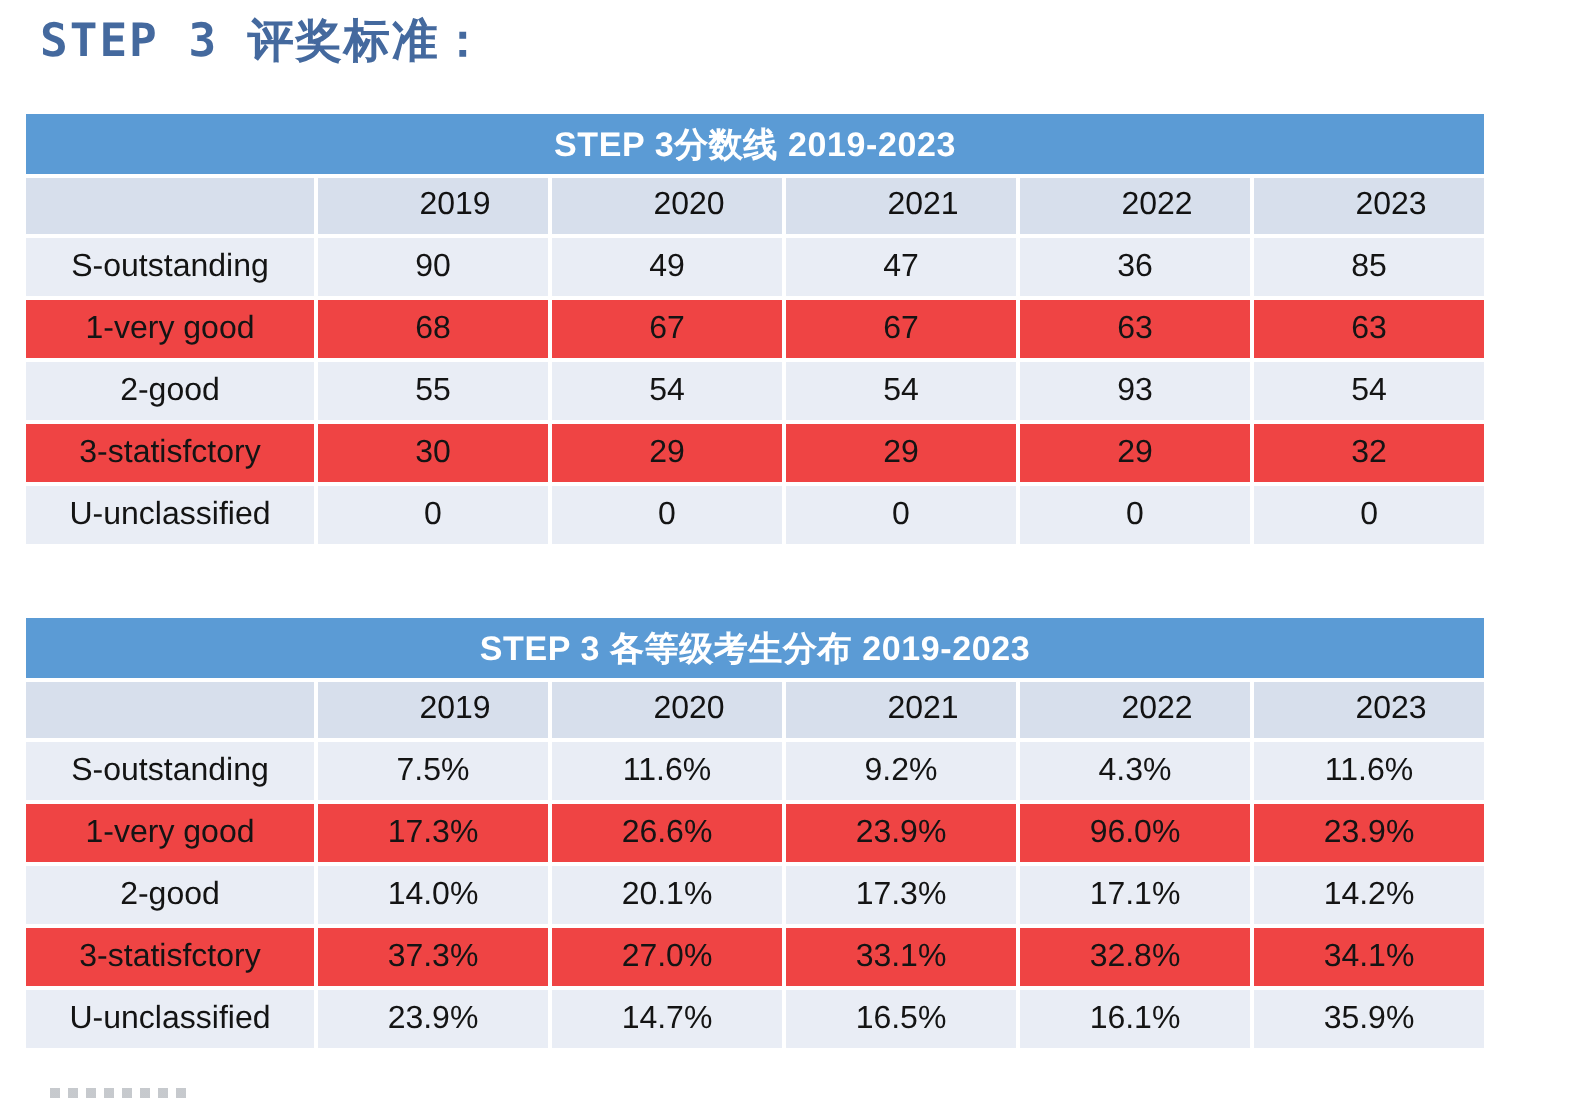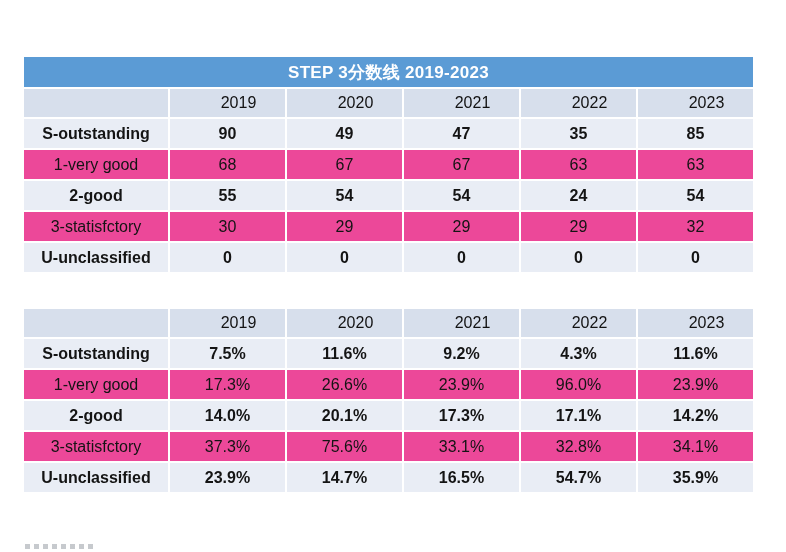--- a/index.html
+++ b/index.html
@@ -24,21 +24,21 @@
     margin: 0;
     font-family: "DejaVu Sans Mono", "DejaVu Sans", monospace;
     font-weight: bold;
     font-size: 23px;
     letter-spacing: 1px;
     color: #44699E;
     white-space: nowrap;
   }
   table.data-table {
     position: absolute;
-    left: 22px;
+    left: 11px;
     border-collapse: separate;
     border-spacing: 2px;
     table-layout: fixed;
     width: 733px;
   }
   #table-scores { top: 55px; }
   #table-distribution { top: 307px; }
 
   table.data-table th, table.data-table td {
     text-align: center;
@@ -64,38 +64,39 @@
     font-weight: normal;
     font-size: 16px;
     height: 28px;
     padding-left: 22px;
   }
   table.data-table tbody td {
     font-size: 16px;
     color: #141414;
     height: 29px;
   }
-  table.data-table tbody tr.band-light td { background: #E9EDF5; font-weight: bold; }
-  table.data-table tbody tr.band-dark  td { background: #ec4899; }
+  table.data-table tbody tr.band-light td { background: #E9EDF5; }
+  table.data-table tbody tr.band-dark  td { background: #ef4444; }
 
   .clipped-text-fragment {
     position: absolute;
     left: 25px;
     top: 544px;
     width: 72px;
     height: 5px;
     opacity: 0.5;
     background: repeating-linear-gradient(90deg, #8e949c 0 5px, transparent 5px 9px);
   }
 </style>
 </head>
 <body>
 
 <div class="page">
 
+  <h1 class="doc-title">STEP 3 评奖标准：</h1>
 
   <table class="data-table" id="table-scores">
     <colgroup>
       <col class="col-label">
         <col class="col-year">
         <col class="col-year">
         <col class="col-year">
         <col class="col-year">
         <col class="col-year">
     </colgroup>
@@ -111,37 +112,37 @@
         <th>2022</th>
         <th>2023</th>
       </tr>
     </thead>
     <tbody>
       <tr class="band-light">
         <td>S-outstanding</td>
         <td>90</td>
         <td>49</td>
         <td>47</td>
-        <td>35</td>
+        <td>36</td>
         <td>85</td>
       </tr>
       <tr class="band-dark">
         <td>1-very good</td>
         <td>68</td>
         <td>67</td>
         <td>67</td>
         <td>63</td>
         <td>63</td>
       </tr>
       <tr class="band-light">
         <td>2-good</td>
         <td>55</td>
         <td>54</td>
         <td>54</td>
-        <td>24</td>
+        <td>93</td>
         <td>54</td>
       </tr>
       <tr class="band-dark">
         <td>3-statisfctory</td>
         <td>30</td>
         <td>29</td>
         <td>29</td>
         <td>29</td>
         <td>32</td>
       </tr>
@@ -159,20 +160,23 @@
   <table class="data-table" id="table-distribution">
     <colgroup>
       <col class="col-label">
         <col class="col-year">
         <col class="col-year">
         <col class="col-year">
         <col class="col-year">
         <col class="col-year">
     </colgroup>
     <thead>
+      <tr class="title-row">
+        <th colspan="6">STEP 3 各等级考生分布 2019-2023</th>
+      </tr>
       <tr class="year-row">
         <th></th>
         <th>2019</th>
         <th>2020</th>
         <th>2021</th>
         <th>2022</th>
         <th>2023</th>
       </tr>
     </thead>
     <tbody>
@@ -196,31 +200,31 @@
         <td>2-good</td>
         <td>14.0%</td>
         <td>20.1%</td>
         <td>17.3%</td>
         <td>17.1%</td>
         <td>14.2%</td>
       </tr>
       <tr class="band-dark">
         <td>3-statisfctory</td>
         <td>37.3%</td>
-        <td>75.6%</td>
+        <td>27.0%</td>
         <td>33.1%</td>
         <td>32.8%</td>
         <td>34.1%</td>
       </tr>
       <tr class="band-light">
         <td>U-unclassified</td>
         <td>23.9%</td>
         <td>14.7%</td>
         <td>16.5%</td>
-        <td>54.7%</td>
+        <td>16.1%</td>
         <td>35.9%</td>
       </tr>
     </tbody>
   </table>
 
   <div class="clipped-text-fragment"></div>
 
 </div>
 
 </body></html>

